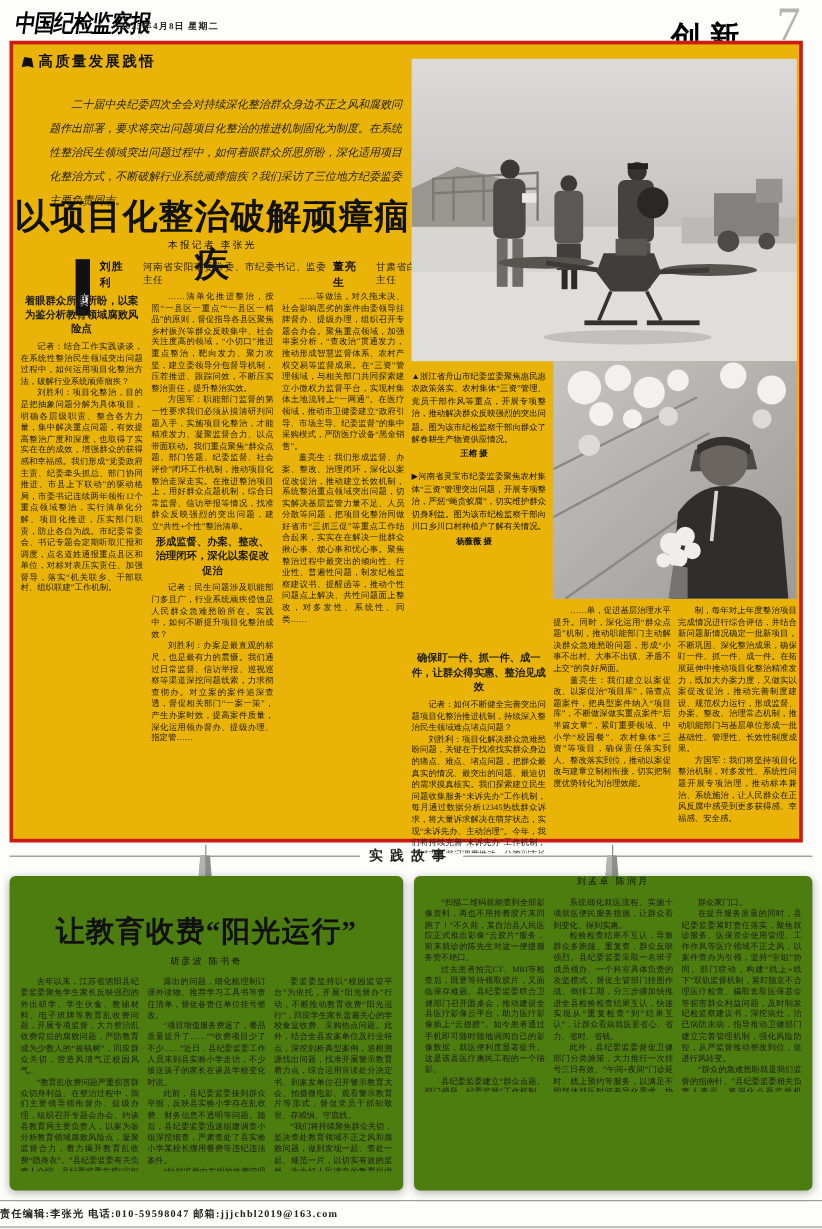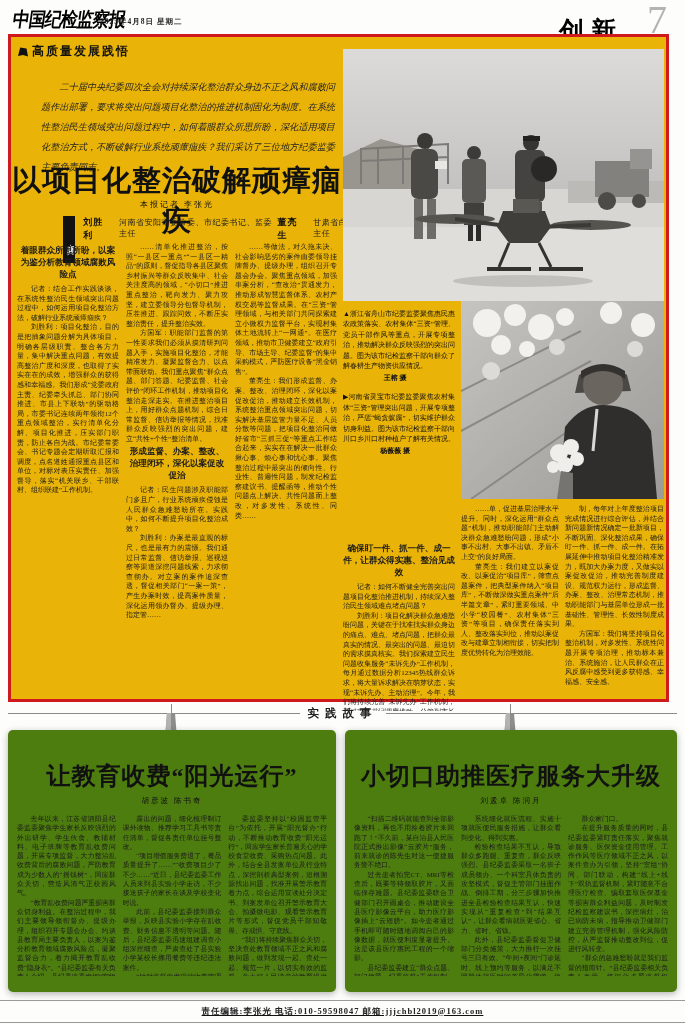--- a/index.html
+++ b/index.html
@@ -52,21 +52,21 @@
   .card-left{left:8px;width:328px;}
   .card-right{left:345px;width:332px;}
   .wire{position:absolute;top:704px;width:1px;height:16px;background:#8a8a88;}
   .clip{position:absolute;top:712px;width:16px;height:30px;}
   .card-title{margin:30px 6px 4px;text-align:center;font-size:24px;font-weight:900;letter-spacing:1px;}
   .card-byline{text-align:center;font-size:7.5px;letter-spacing:2px;margin-bottom:8px;}
   .card-cols{display:flex;gap:7px;padding:0 9px;}
   .card-cols .col{flex:1;height:162px;font-size:6.8px;line-height:9.3px;}
   
   .footer{position:absolute;left:0;top:1000px;width:685px;border-top:1px solid #9a9a98;
-          border-bottom:1px solid #9a9a98;height:21px;display:flex;align-items:center;justify-content:center;text-decoration:underline;}
+          border-bottom:1px solid #9a9a98;height:21px;display:flex;align-items:center;}
   .footer-text{font-size:8.5px;letter-spacing:1px;font-weight:bold;color:#222;}
 </style>
 </head>
 <body>
 
 <div id="page">
 
   <div class="masthead">中国纪检监察报</div>
   <div class="hdr-date">2025年4月8日  星期二</div>
   <div class="hdr-section">创新</div>
@@ -291,21 +291,20 @@
           <p class="para">“针对监督中发现的收费管理混乱、财务监管缺位等问题，我们向县教育局制发纪检监察建议书，督促完善相关制度，强化财务管理基础，推动全县中小学校长、副校长、财务人员集体约谈交流，有效防范廉洁风险。”县纪委监委有关负责人介绍，县纪</p>
         </div>
       <div class="col">
           <p class="para">委监委坚持以“校园监管平台”为依托，开展“阳光督办”行动，不断推动教育收费“阳光运行”，回应学生家长普遍关心的学校食堂收费、采购热点问题。此外，结合全县发案单位及行业特点，深挖剖析典型案例，追根溯源找出问题，找准开展警示教育着力点，综合运用宣读处分决定书、到案发单位召开警示教育大会、拍摄微电影、观看警示教育片等形式，督促党员干部知敬畏、存戒惧、守底线。</p>
           <p class="para">“我们将持续聚焦群众关切，坚决查处教育领域不正之风和腐败问题，做到发现一起、查处一起、规范一片，以切实有效的监督，为办好人民满意的教育提供坚强纪律保障。”县纪委监委主要负责同志表示。</p>
         </div>
     </div>
   </div>
 
   <div class="card card-right">
-    <div class="card-title">小切口助推医疗服务大升级</div>
     <div class="card-byline">刘孟卓 陈润月</div>
     <div class="card-cols">
       <div class="col">
           <p class="para">“扫描二维码就能查到全部影像资料，再也不用拎着胶片来回跑了！”不久前，某自治县人民医院正式推出影像“云胶片”服务，前来就诊的陈先生对这一便捷服务赞不绝口。</p>
           <p class="para">过去患者拍完CT、MRI等检查后，既要等待领取胶片，又面临保存难题。县纪委监委联合卫健部门召开圆桌会，推动建设全县医疗影像云平台，助力医疗影像插上“云翅膀”。如今患者通过手机即可随时随地调阅自己的影像数据，就医便利度显著提升。这是该县医疗惠民工程的一个缩影。</p>
           <p class="para">县纪委监委建立“群众点题、部门领题、纪委监督”工作机制，以“小切口”监督破题，把问题整改同行业治理相结合，深入一线倾听群众呼声，结合日常监督、专项监察掌握民意重点情况，推动卫健</p>
         </div>
       <div class="col">
           <p class="para">系统细化就医流程、实施十项就医便民服务措施，让群众看到变化、得到实惠。</p>
           <p class="para">检验检查结果不互认，导致群众多跑腿、重复查，群众反映强烈。县纪委监委采取一名班子成员领办、一个科室具体负责的攻坚模式，督促主管部门挂图作战、倒排工期，分三步骤加快推进全县检验检查结果互认，快速实现从“重复检查”到“结果互认”，让群众看病就医更省心、省力、省时、省钱。</p>

